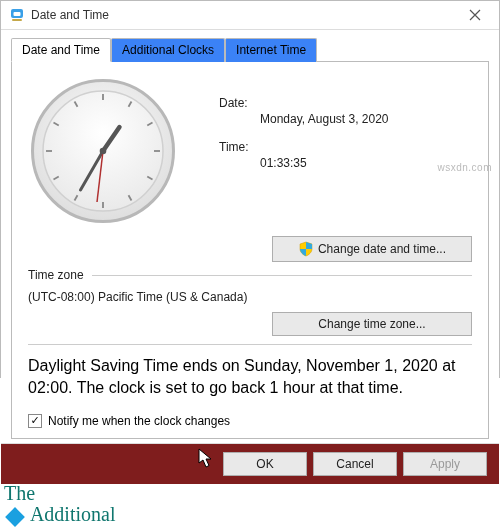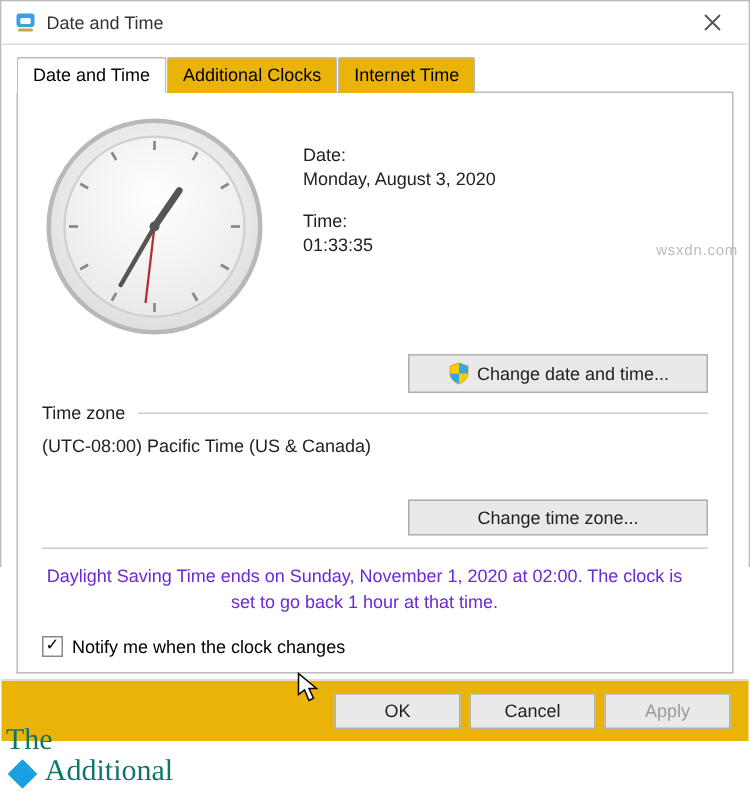--- a/index.html
+++ b/index.html
@@ -58,49 +58,49 @@
     .tabs {
       display: flex;
       border-bottom: 1px solid #bbb;
       margin-bottom: 0;
     }
     .tab {
       padding: 4px 10px;
       font-size: 12px;
       border: 1px solid #bbb;
       border-bottom: none;
-      background: #eab308;
+      background: #3b82f6;
       margin-right: 0;
       margin-bottom: -1px;
       cursor: pointer;
       border-top-left-radius: 2px;
       border-top-right-radius: 2px;
     }
     .tab.active {
       background: #fff;
       border-bottom: 1px solid #fff;
     }
     .tab-body {
       border: 1px solid #bbb;
       border-top: none;
       flex: 1;
       padding: 14px 16px 10px 16px;
       display: flex;
       flex-direction: column;
     }
     .row1 {
       display: flex;
-      gap: 24px;
+      gap: 41px;
       margin-bottom: 10px;
     }
     .clock-wrap { width: 150px; height: 150px; position: relative; }
     .clock-svg { width: 150px; height: 150px; }
     .dt-info { flex: 1; padding-top: 20px; }
     .dt-info .label { font-size: 12px; color: #222; margin-bottom: 2px; }
-    .dt-info .value { font-size: 12px; color: #222; margin-bottom: 14px; }
+    .dt-info .value { font-size: 12px; color: #222; margin-bottom: 14px; margin-left: 41px; }
     .btn {
       display: inline-flex;
       align-items: center;
       justify-content: center;
       gap: 4px;
       border: 1px solid #aeaeae;
       background: #e9e9e9;
       font-size: 12px;
       padding: 4px 12px;
       min-height: 24px;
@@ -116,23 +116,23 @@
       margin-bottom: 8px;
       justify-content: center;
     }
     .section-header span { font-size: 12px; color: #222; }
     .section-header .line {
       flex: 1;
       height: 1px;
       background: #ccc;
       margin-left: 8px;
     }
-    .tz-value { font-size: 12px; color: #222; margin-bottom: 29px; }
+    .tz-value { font-size: 12px; color: #222; margin-bottom: 8px; }
     .line-sep { height: 1px; background: #ccc; margin: 8px 0 10px 0; }
-    .dst { font-size: 12px; color: #6d28d9; line-height: 1.4; max-width: 430px; text-align: center; }
+    .dst { font-size: 16px; color: #000000; line-height: 1.4; max-width: 430px; }
     .checkbox-row {
       display: flex;
       align-items: center;
       gap: 6px;
       margin-top: 14px;
     }
     .checkbox {
       width: 14px;
       height: 14px;
       border: 1px solid #888;
@@ -143,21 +143,21 @@
       font-size: 11px;
       cursor: pointer;
       line-height: 1;
     }
     .button-bar {
       display: flex;
       justify-content: flex-end;
       gap: 6px;
       padding: 8px 12px;
       border-top: 1px solid #ddd;
-      background: #eab308;
+      background: #7f1d1d;
     }
     .button-bar .btn { width: 84px; justify-content: center; }
     .watermark-left {
       position: absolute;
       left: 4px;
       bottom: 4px;
       font-family: 'Segoe Script', 'Comic Sans MS', cursive;
       font-size: 20px;
       line-height: 1.08;
       color: #0f766e;

